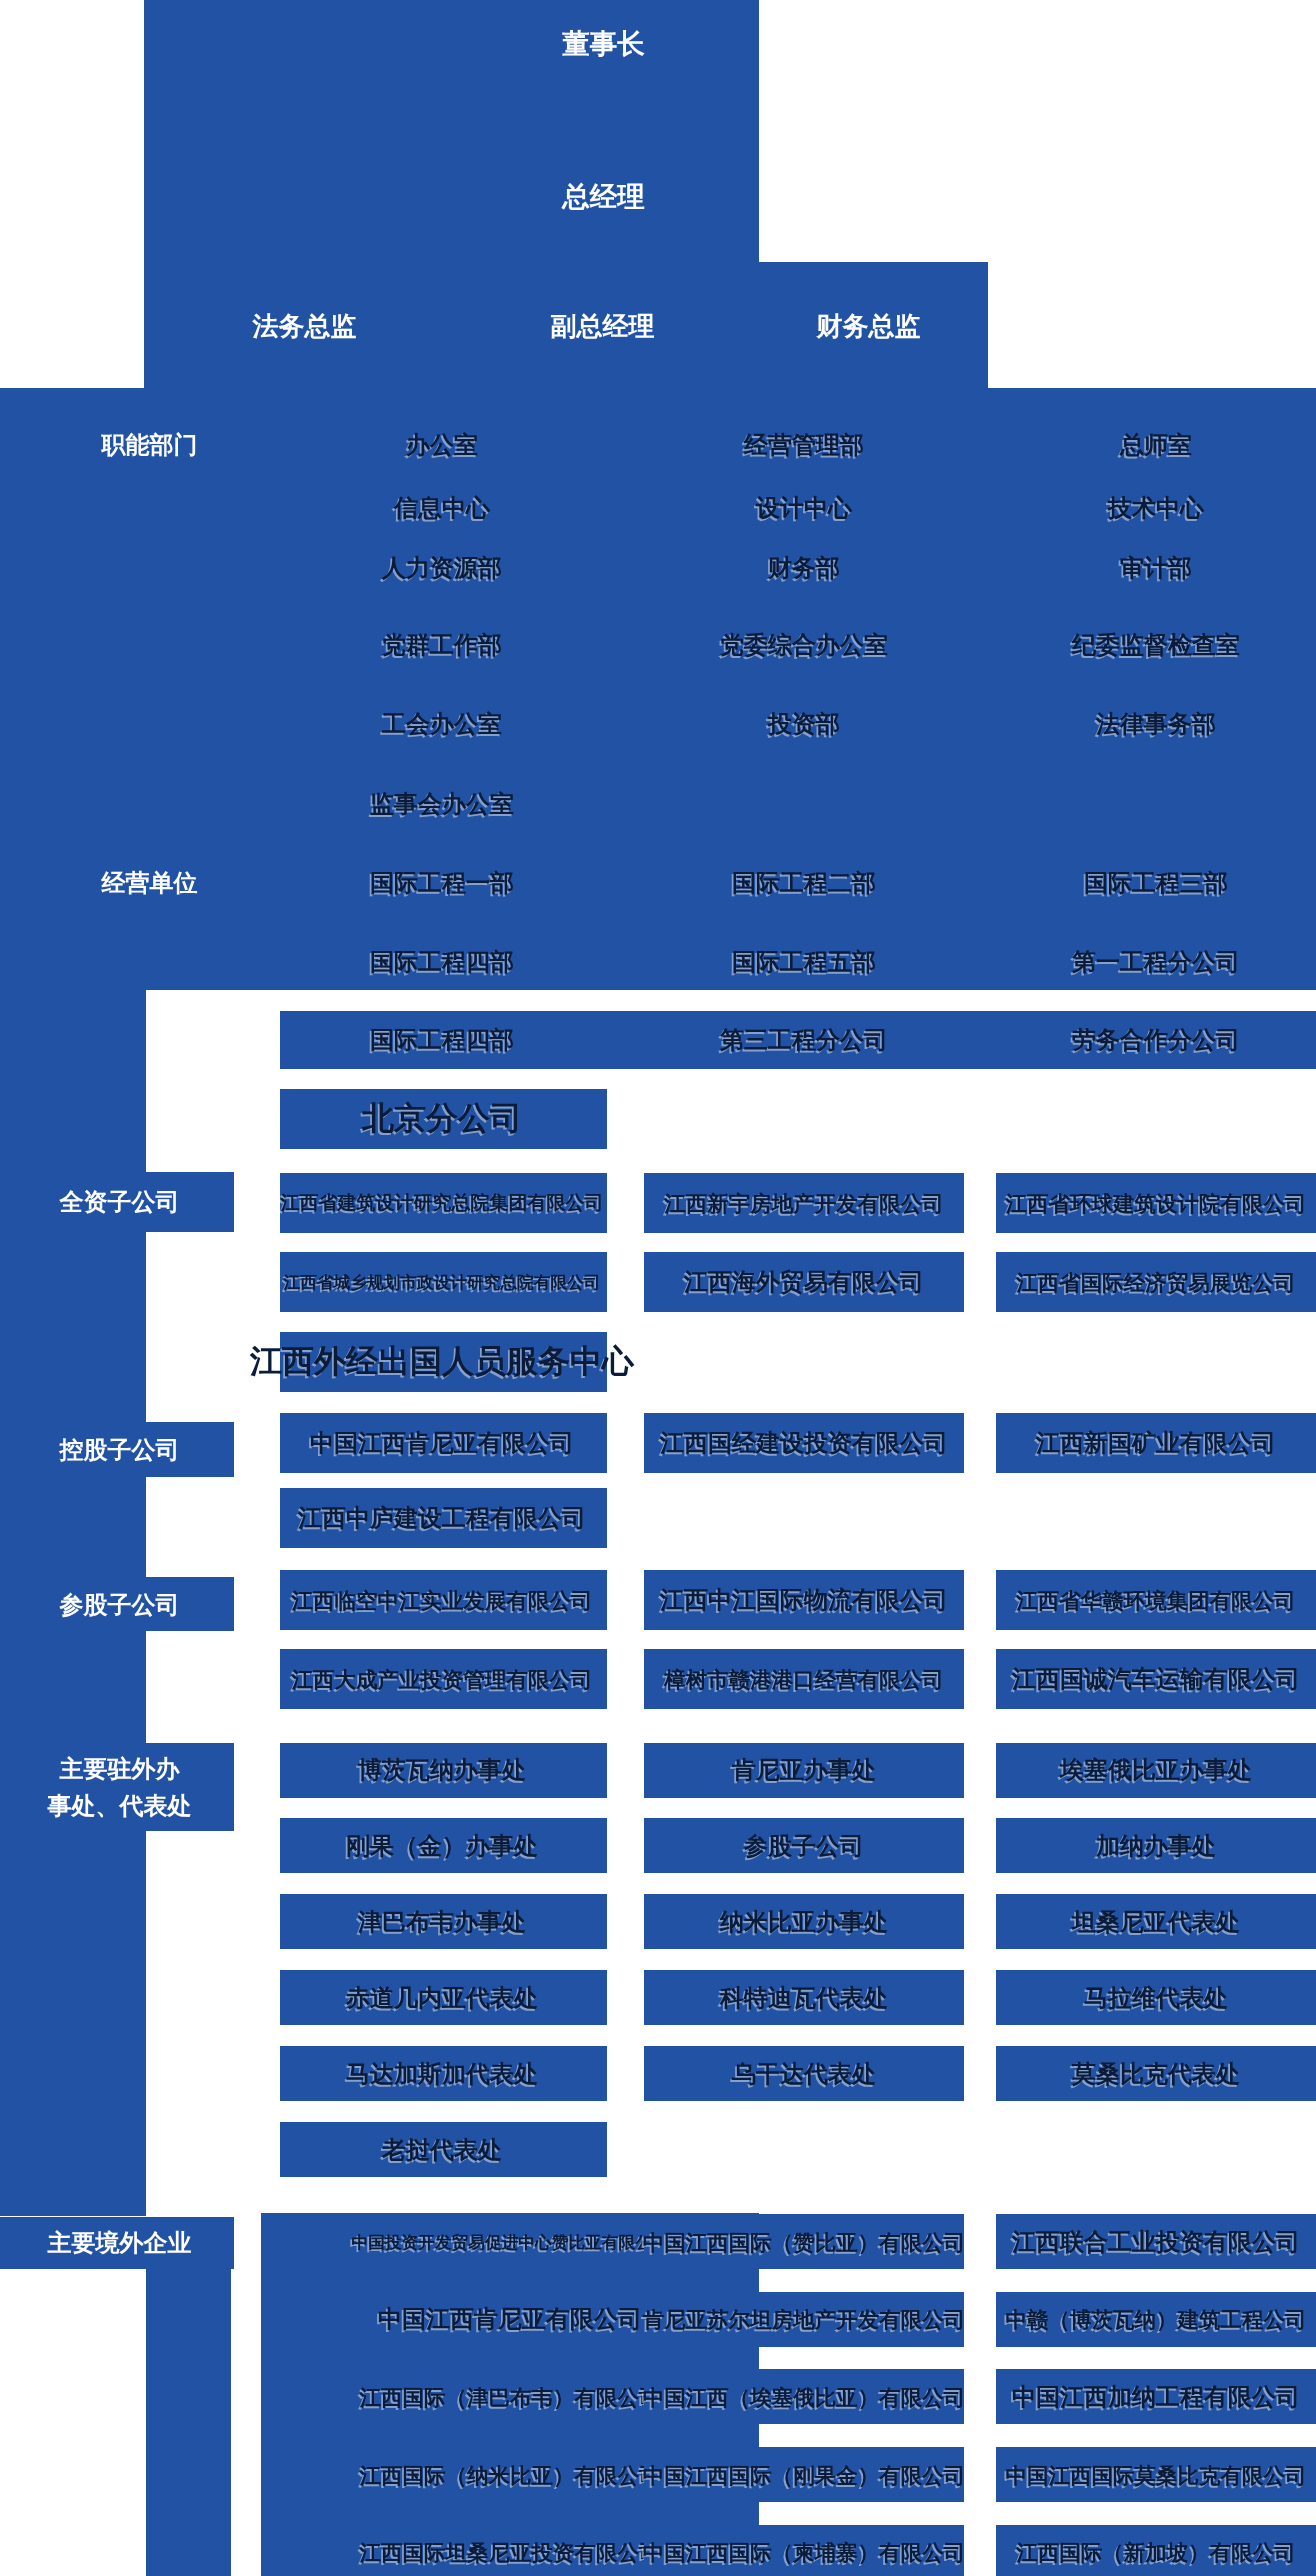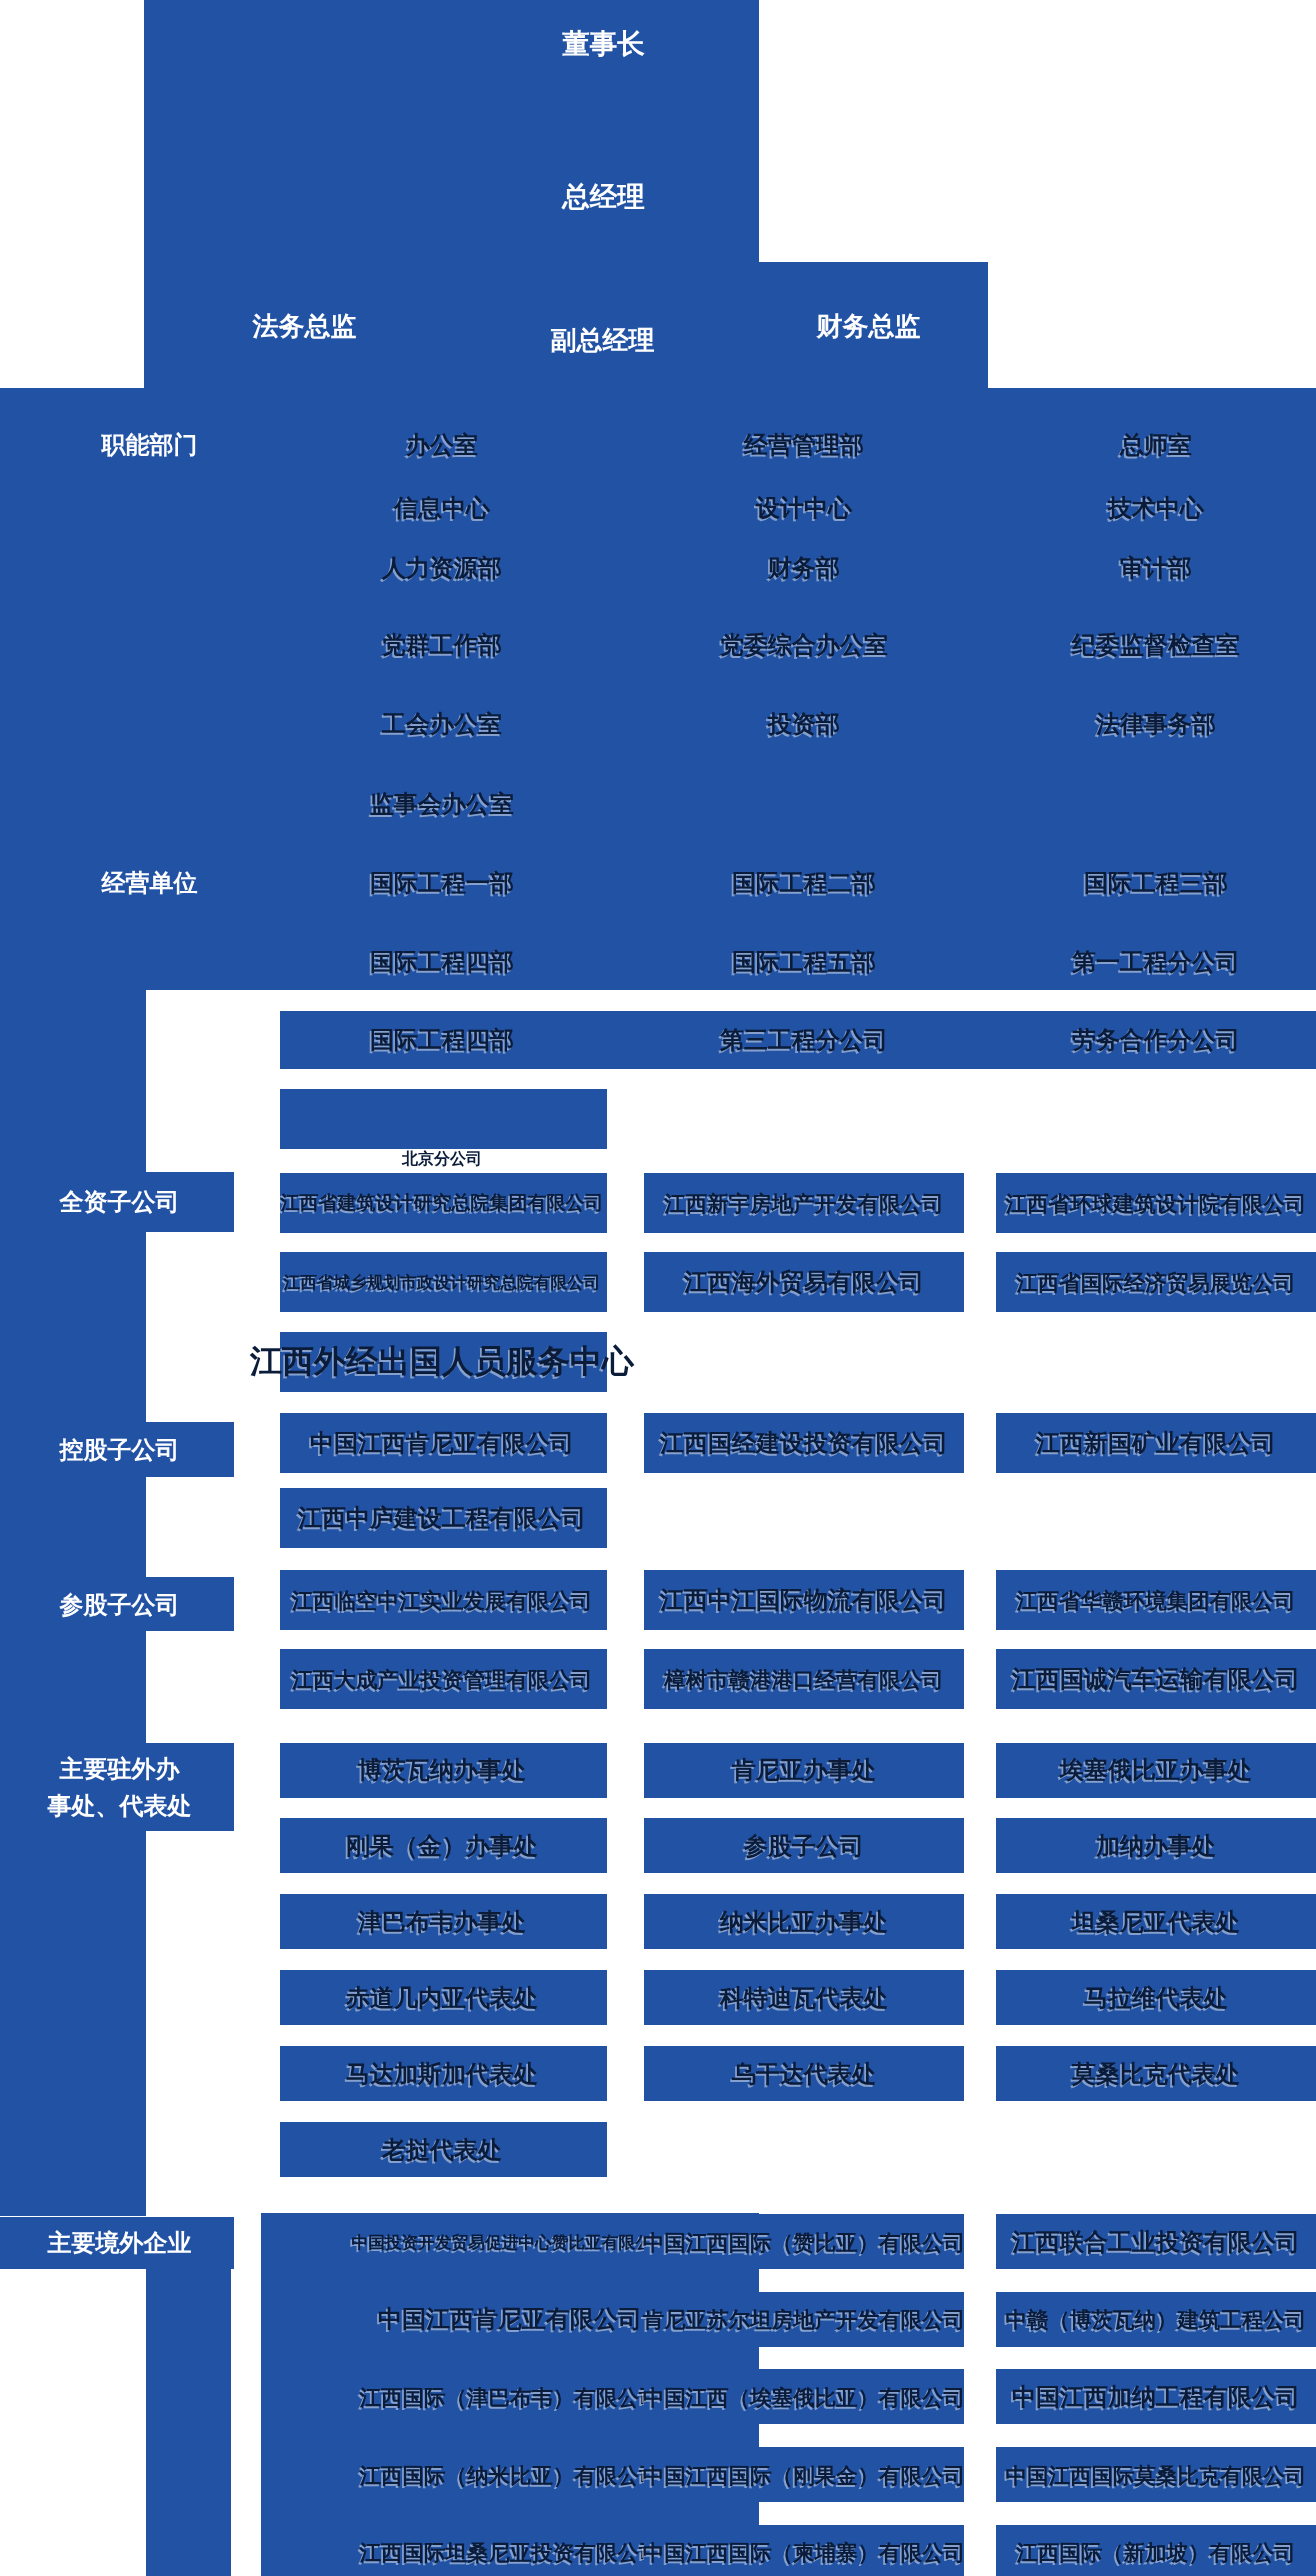--- a/index.html
+++ b/index.html
@@ -21,21 +21,21 @@
   <div class="blk" style="left:0;top:388px;width:1317px;height:602px;"></div>
   <div class="blk" style="left:0;top:990px;width:146px;height:1226px;"></div>
   <div class="blk" style="left:146px;top:2269px;width:85px;height:307px;"></div>
   <div class="blk" style="left:280px;top:1011px;width:1037px;height:58px;"></div>
   <div class="blk" style="left:280px;top:1089px;width:327px;height:60px;"></div>
   <div class="blk" style="left:261px;top:2213px;width:498px;height:363px;"></div>
 
   <div class="txt white" style="left:454px;top:26px;width:299px;height:36px;font-size:27.5px;">董事长</div>
   <div class="txt white" style="left:454px;top:179px;width:299px;height:36px;font-size:27.5px;">总经理</div>
   <div class="txt white" style="left:185px;top:308px;width:239px;height:36px;font-size:26px;">法务总监</div>
-  <div class="txt white" style="left:483px;top:308px;width:239px;height:36px;font-size:26px;margin-top:14px;">副总经理</div>
+  <div class="txt white" style="left:483px;top:308px;width:239px;height:36px;font-size:26px;">副总经理</div>
   <div class="txt white" style="left:749px;top:308px;width:239px;height:36px;font-size:26px;">财务总监</div>
 
   <div id="built">
       <div class="txt white" style="left:36px;top:427px;width:227px;height:36px;font-size:24px;">职能部门</div>
       <div class="txt dark" style="left:263px;top:427px;width:358px;height:36px;font-size:24px;">办公室</div>
       <div class="txt dark" style="left:625px;top:427px;width:358px;height:36px;font-size:24px;">经营管理部</div>
       <div class="txt dark" style="left:977px;top:427px;width:358px;height:36px;font-size:24px;">总师室</div>
       <div class="txt dark" style="left:263px;top:490px;width:358px;height:36px;font-size:24px;">信息中心</div>
       <div class="txt dark" style="left:625px;top:490px;width:358px;height:36px;font-size:24px;">设计中心</div>
       <div class="txt dark" style="left:977px;top:490px;width:358px;height:36px;font-size:24px;">技术中心</div>
@@ -52,21 +52,21 @@
       <div class="txt white" style="left:36px;top:865px;width:227px;height:36px;font-size:24px;">经营单位</div>
       <div class="txt dark" style="left:263px;top:865px;width:358px;height:36px;font-size:24px;">国际工程一部</div>
       <div class="txt dark" style="left:625px;top:865px;width:358px;height:36px;font-size:24px;">国际工程二部</div>
       <div class="txt dark" style="left:977px;top:865px;width:358px;height:36px;font-size:24px;">国际工程三部</div>
       <div class="txt dark" style="left:263px;top:944px;width:358px;height:36px;font-size:24px;">国际工程四部</div>
       <div class="txt dark" style="left:625px;top:944px;width:358px;height:36px;font-size:24px;">国际工程五部</div>
       <div class="txt dark" style="left:977px;top:944px;width:358px;height:36px;font-size:24px;">第一工程分公司</div>
       <div class="txt dark" style="left:263px;top:1022px;width:358px;height:36px;font-size:24px;">国际工程四部</div>
       <div class="txt dark" style="left:625px;top:1022px;width:358px;height:36px;font-size:24px;text-align:right;">第三工程分公司</div>
       <div class="txt dark" style="left:977px;top:1022px;width:358px;height:36px;font-size:24px;">劳务合作分公司</div>
-      <div class="txt dark" style="left:263px;top:1101px;width:358px;height:36px;font-size:16px;margin-top:40px;">北京分公司</div>
+      <div class="txt dark" style="left:263px;top:1101px;width:358px;height:36px;font-size:32px;">北京分公司</div>
       <div class="blk" style="left:0;top:1172px;width:234px;height:60px;"></div>
       <div class="txt white" style="left:18px;top:1185px;width:203px;height:33px;font-size:24px;">全资子公司</div>
       <div class="blk" style="left:280px;top:1173px;width:327px;height:60px;"></div>
       <div class="txt dark" style="left:263px;top:1185px;width:358px;height:36px;font-size:19px;">江西省建筑设计研究总院集团有限公司</div>
       <div class="blk" style="left:644px;top:1173px;width:320px;height:60px;"></div>
       <div class="txt dark" style="left:625px;top:1185px;width:358px;height:36px;font-size:21.5px;">江西新宇房地产开发有限公司</div>
       <div class="blk" style="left:996px;top:1173px;width:320px;height:60px;"></div>
       <div class="txt dark" style="left:977px;top:1185px;width:358px;height:36px;font-size:21.5px;">江西省环球建筑设计院有限公司</div>
       <div class="blk" style="left:280px;top:1252px;width:327px;height:60px;"></div>
       <div class="txt dark" style="left:263px;top:1264px;width:358px;height:36px;font-size:16.7px;">江西省城乡规划市政设计研究总院有限公司</div>

